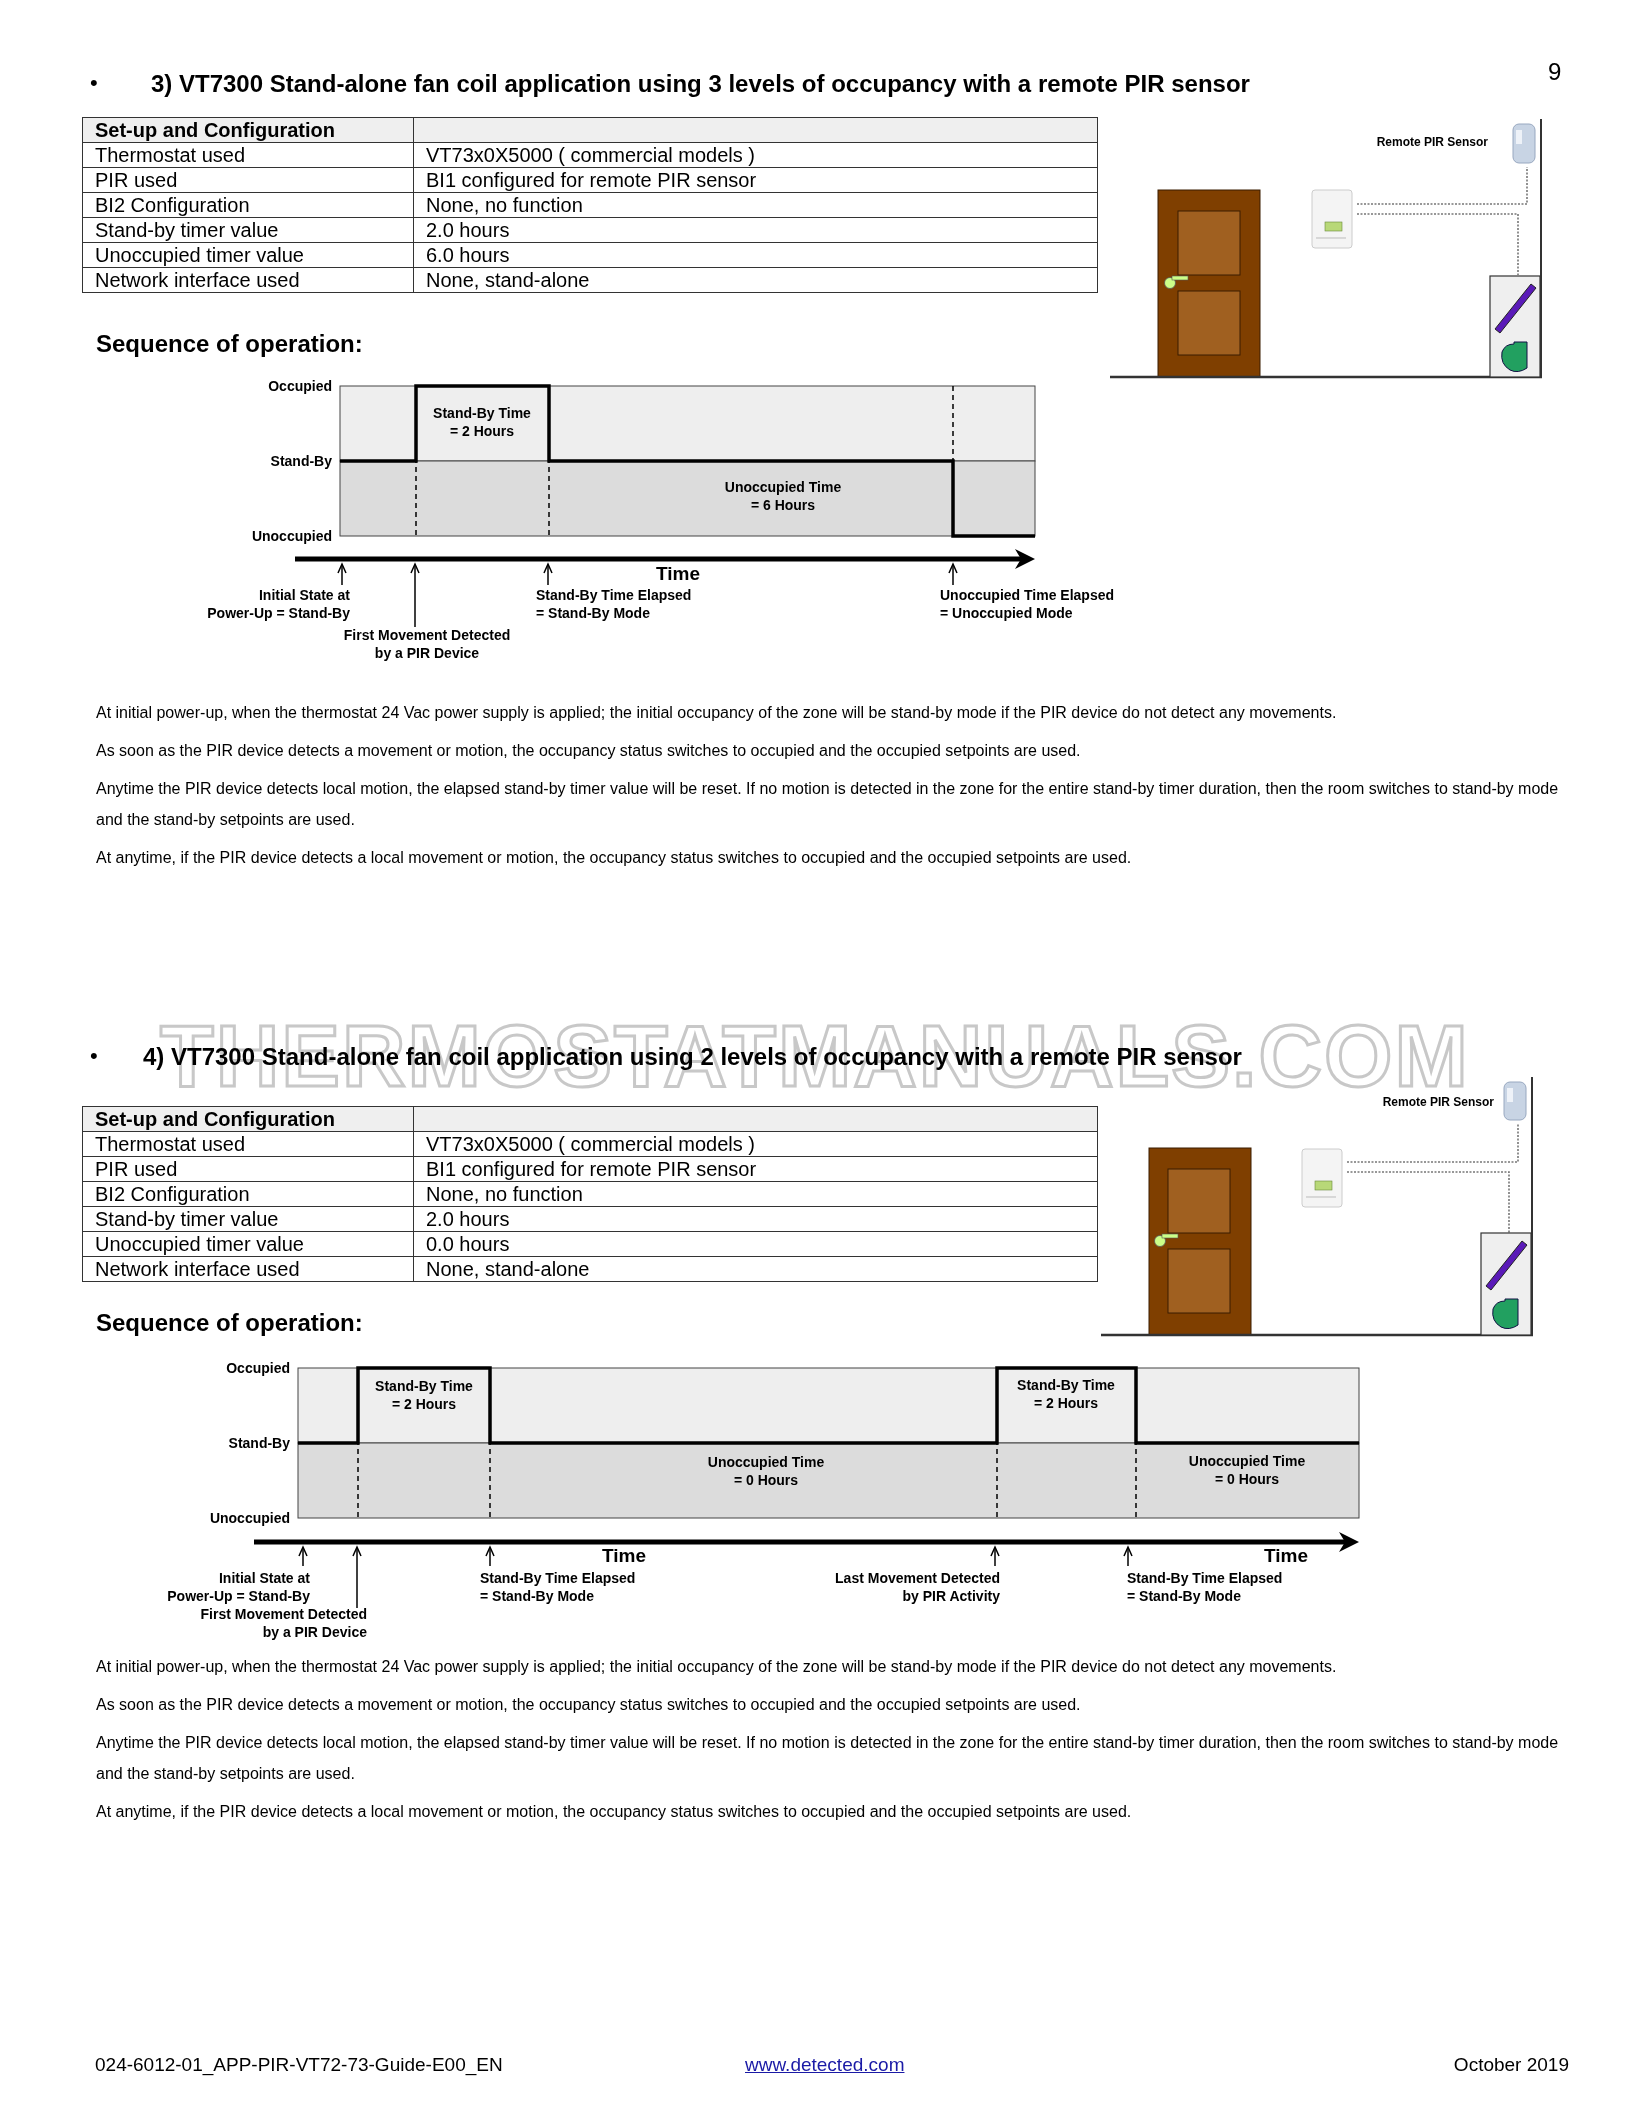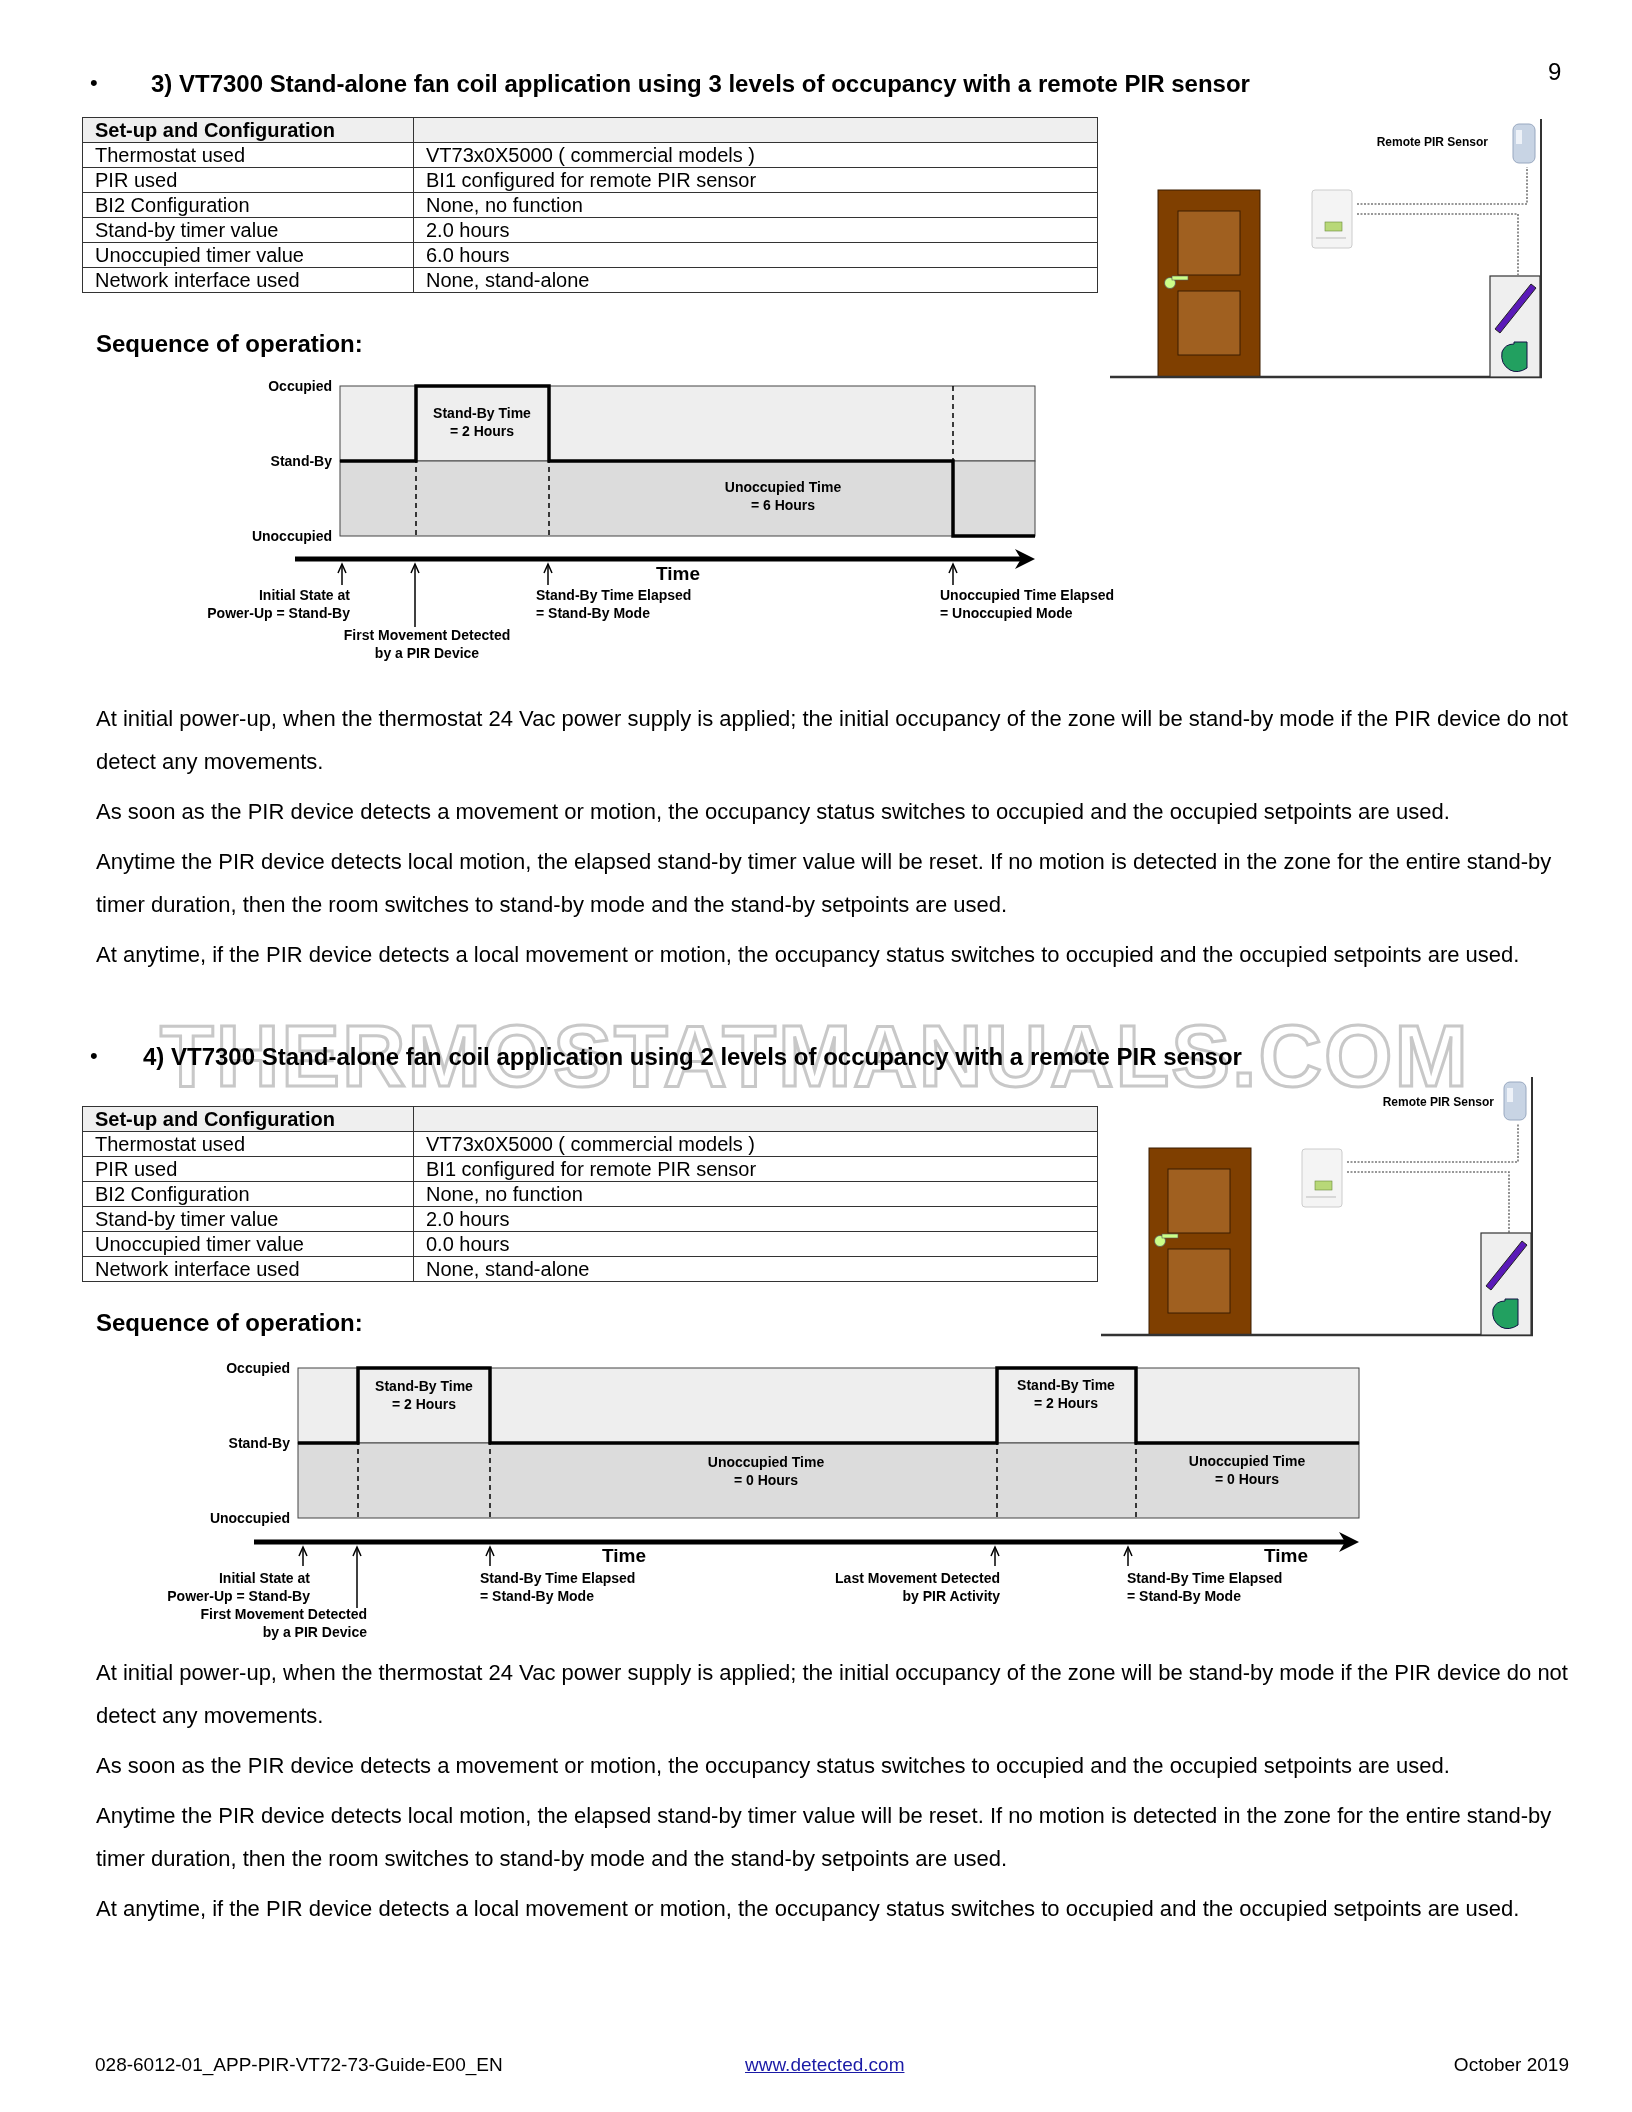--- a/index.html
+++ b/index.html
@@ -7,21 +7,21 @@
          font-family:"Liberation Sans", sans-serif; color:#000; }
   .abs { position:absolute; }
   .pagenum { left:1548px; top:58px; font-size:24px; }
   .heading { font-weight:bold; font-size:24px; white-space:nowrap; }
   .bullet { font-size:22px; }
   table.cfg { position:absolute; border-collapse:collapse; width:1016px; font-size:20px; }
   table.cfg td { border:1.5px solid #333; height:24px; padding:0 12px; line-height:22px; white-space:nowrap; }
   table.cfg td.k { width:306px; }
   table.cfg tr.hdr td { background:#efefef; font-weight:bold; }
   .seq { font-weight:bold; font-size:24px; }
-  .para { position:absolute; left:96px; width:1480px; font-size:22px; line-height:43px; }
+  .para { position:absolute; left:96px; width:1480px; font-size:16px; line-height:31px; }
   .para p { margin:0 0 7px 0; }
   svg.diagram { position:absolute; left:0; overflow:visible; }
   svg text { font-family:"Liberation Sans", sans-serif; font-weight:bold; }
   .footer { font-size:19px; top:2054px; }
   .footer a { color:#1a1aa6; text-decoration:underline; }
   .watermark { left:160px; top:1005px; font-size:88px; font-weight:bold; letter-spacing:2px;
                color:rgba(255,255,255,0.35); -webkit-text-stroke:3px #c8c8c8; white-space:nowrap;
                font-family:"Liberation Sans", sans-serif; pointer-events:none; }
 </style>
 </head>
@@ -256,15 +256,15 @@
     <text x="1127" y="1601" font-size="14" text-anchor="start">= Stand-By Mode</text>
   </svg>
 
 <div class="para" style="top:1651px;">
   <p>At initial power-up, when the thermostat 24 Vac power supply is applied; the initial occupancy of the zone will be stand-by mode if the PIR device do not detect any movements.</p>
   <p>As soon as the PIR device detects a movement or motion, the occupancy status switches to occupied and the occupied setpoints are used.</p>
   <p>Anytime the PIR device detects local motion, the elapsed stand-by timer value will be reset. If no motion is detected in the zone for the entire stand-by timer duration, then the room switches to stand-by mode and the stand-by setpoints are used.</p>
   <p>At anytime, if the PIR device detects a local movement or motion, the occupancy status switches to occupied and the occupied setpoints are used.</p>
 </div>
 
-<div class="abs footer" style="left:95px;">028-6012-01_APP-PIR-VT72-73-Guide-E00_EN</div>
+<div class="abs footer" style="left:95px;">024-6012-01_APP-PIR-VT72-73-Guide-E00_EN</div>
 <div class="abs footer" style="left:745px;"><a href="#">www.detected.com</a></div>
 <div class="abs footer" style="right:63px;">October 2019</div>
 
 </body></html>

